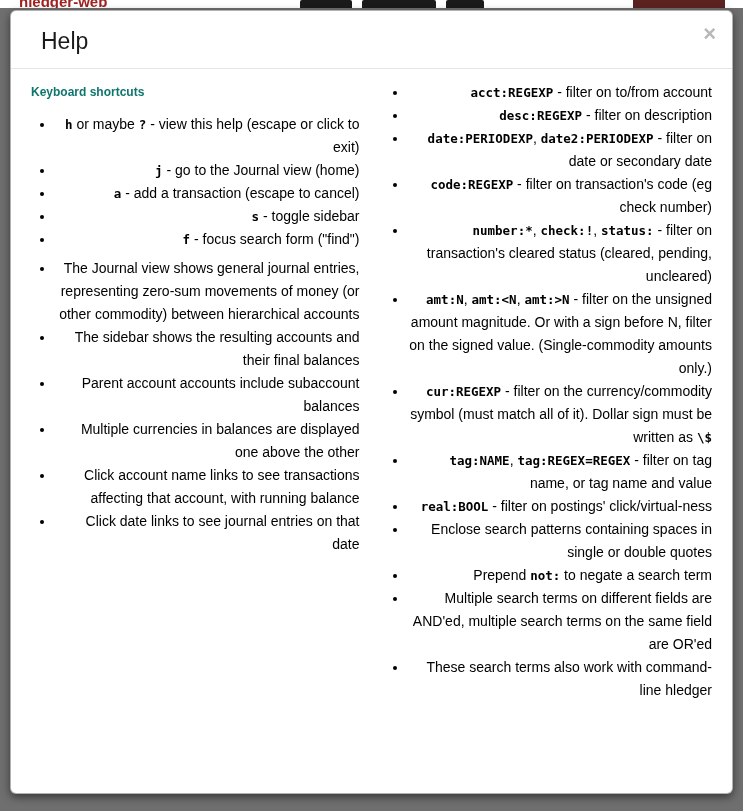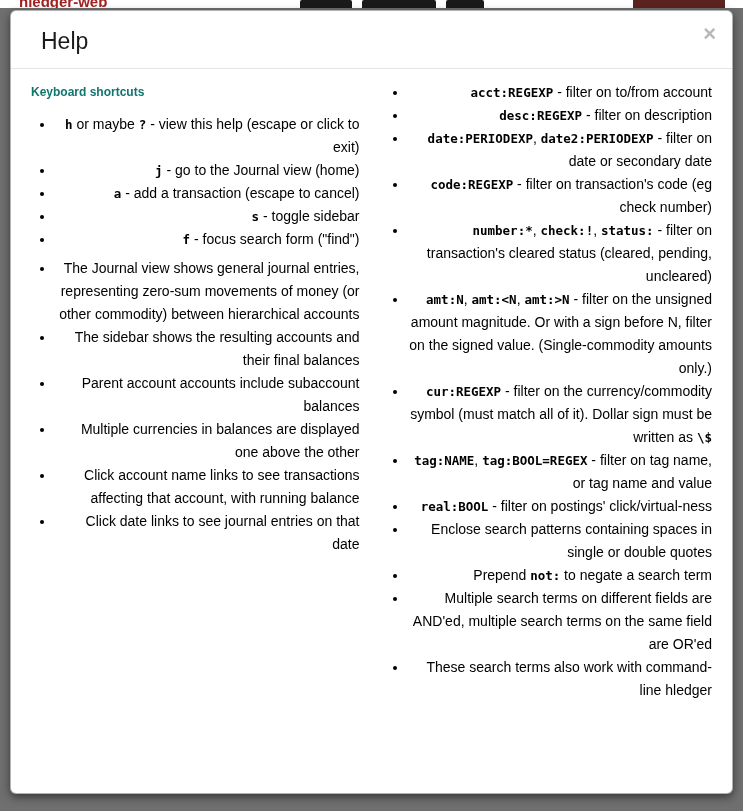--- a/index.html
+++ b/index.html
@@ -137,21 +137,21 @@
       </div>
     <div class="col" id="right-col">
         <ul class="help-list">
           <li><code>acct:REGEXP</code><span> - filter on to/from account</span></li>
           <li><code>desc:REGEXP</code><span> - filter on description</span></li>
           <li><code>date:PERIODEXP</code><span>, </span><code>date2:PERIODEXP</code><span> - filter on date or secondary date</span></li>
           <li><code>code:REGEXP</code><span> - filter on transaction's code (eg check number)</span></li>
           <li><code>number:*</code><span>, </span><code>check:!</code><span>, </span><code>status:</code><span> - filter on transaction's cleared status (cleared, pending, uncleared)</span></li>
           <li><code>amt:N</code><span>, </span><code>amt:&lt;N</code><span>, </span><code>amt:&gt;N</code><span> - filter on the unsigned amount magnitude. Or with a sign before N, filter on the signed value. (Single-commodity amounts only.)</span></li>
           <li><code>cur:REGEXP</code><span> - filter on the currency/commodity symbol (must match all of it). Dollar sign must be written as </span><code>\$</code></li>
-          <li><code>tag:NAME</code><span>, </span><code>tag:BOOL=REGEX</code><span> - filter on tag name, or tag name and value</span></li>
+          <li><code>tag:NAME</code><span>, </span><code>tag:REGEX=REGEX</code><span> - filter on tag name, or tag name and value</span></li>
           <li><code>real:BOOL</code><span> - filter on postings' click/virtual-ness</span></li>
           <li><span>Enclose search patterns containing spaces in single or double quotes</span></li>
           <li><span>Prepend </span><code>not:</code><span> to negate a search term</span></li>
           <li><span>Multiple search terms on different fields are AND'ed, multiple search terms on the same field are OR'ed</span></li>
           <li><span>These search terms also work with command-line hledger</span></li>
         </ul>
       </div>
   </div>
 </div>
 

